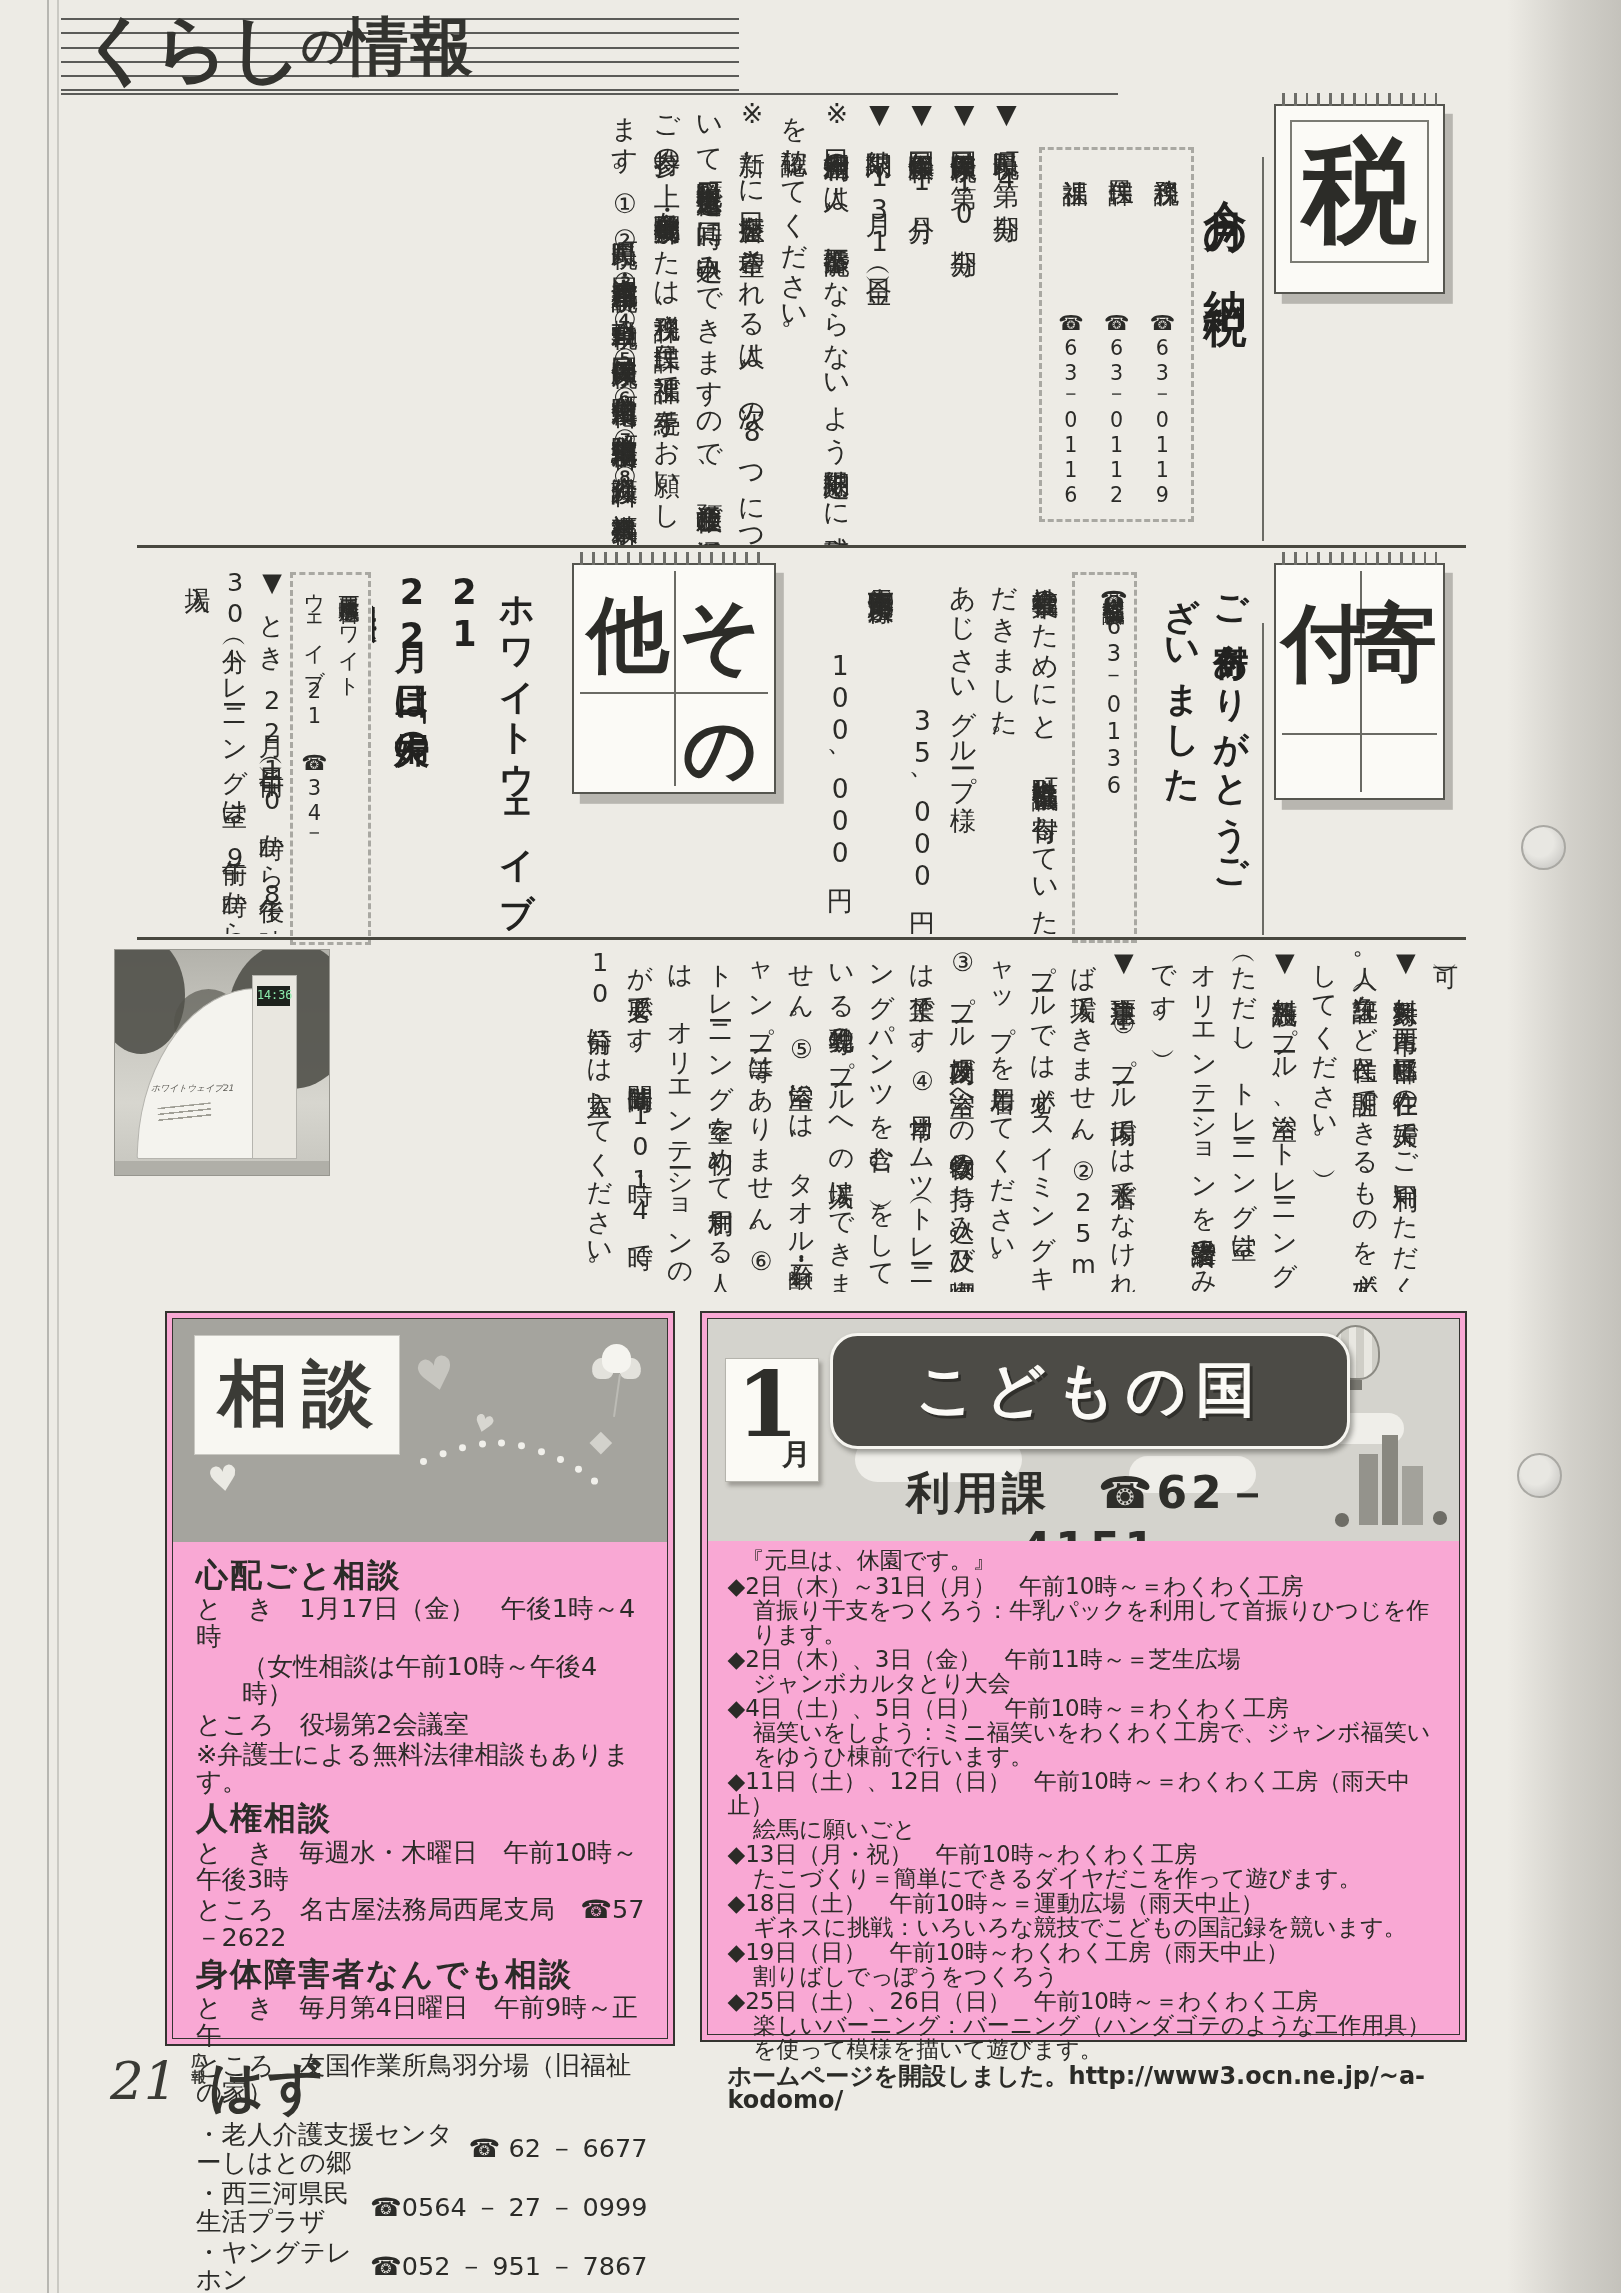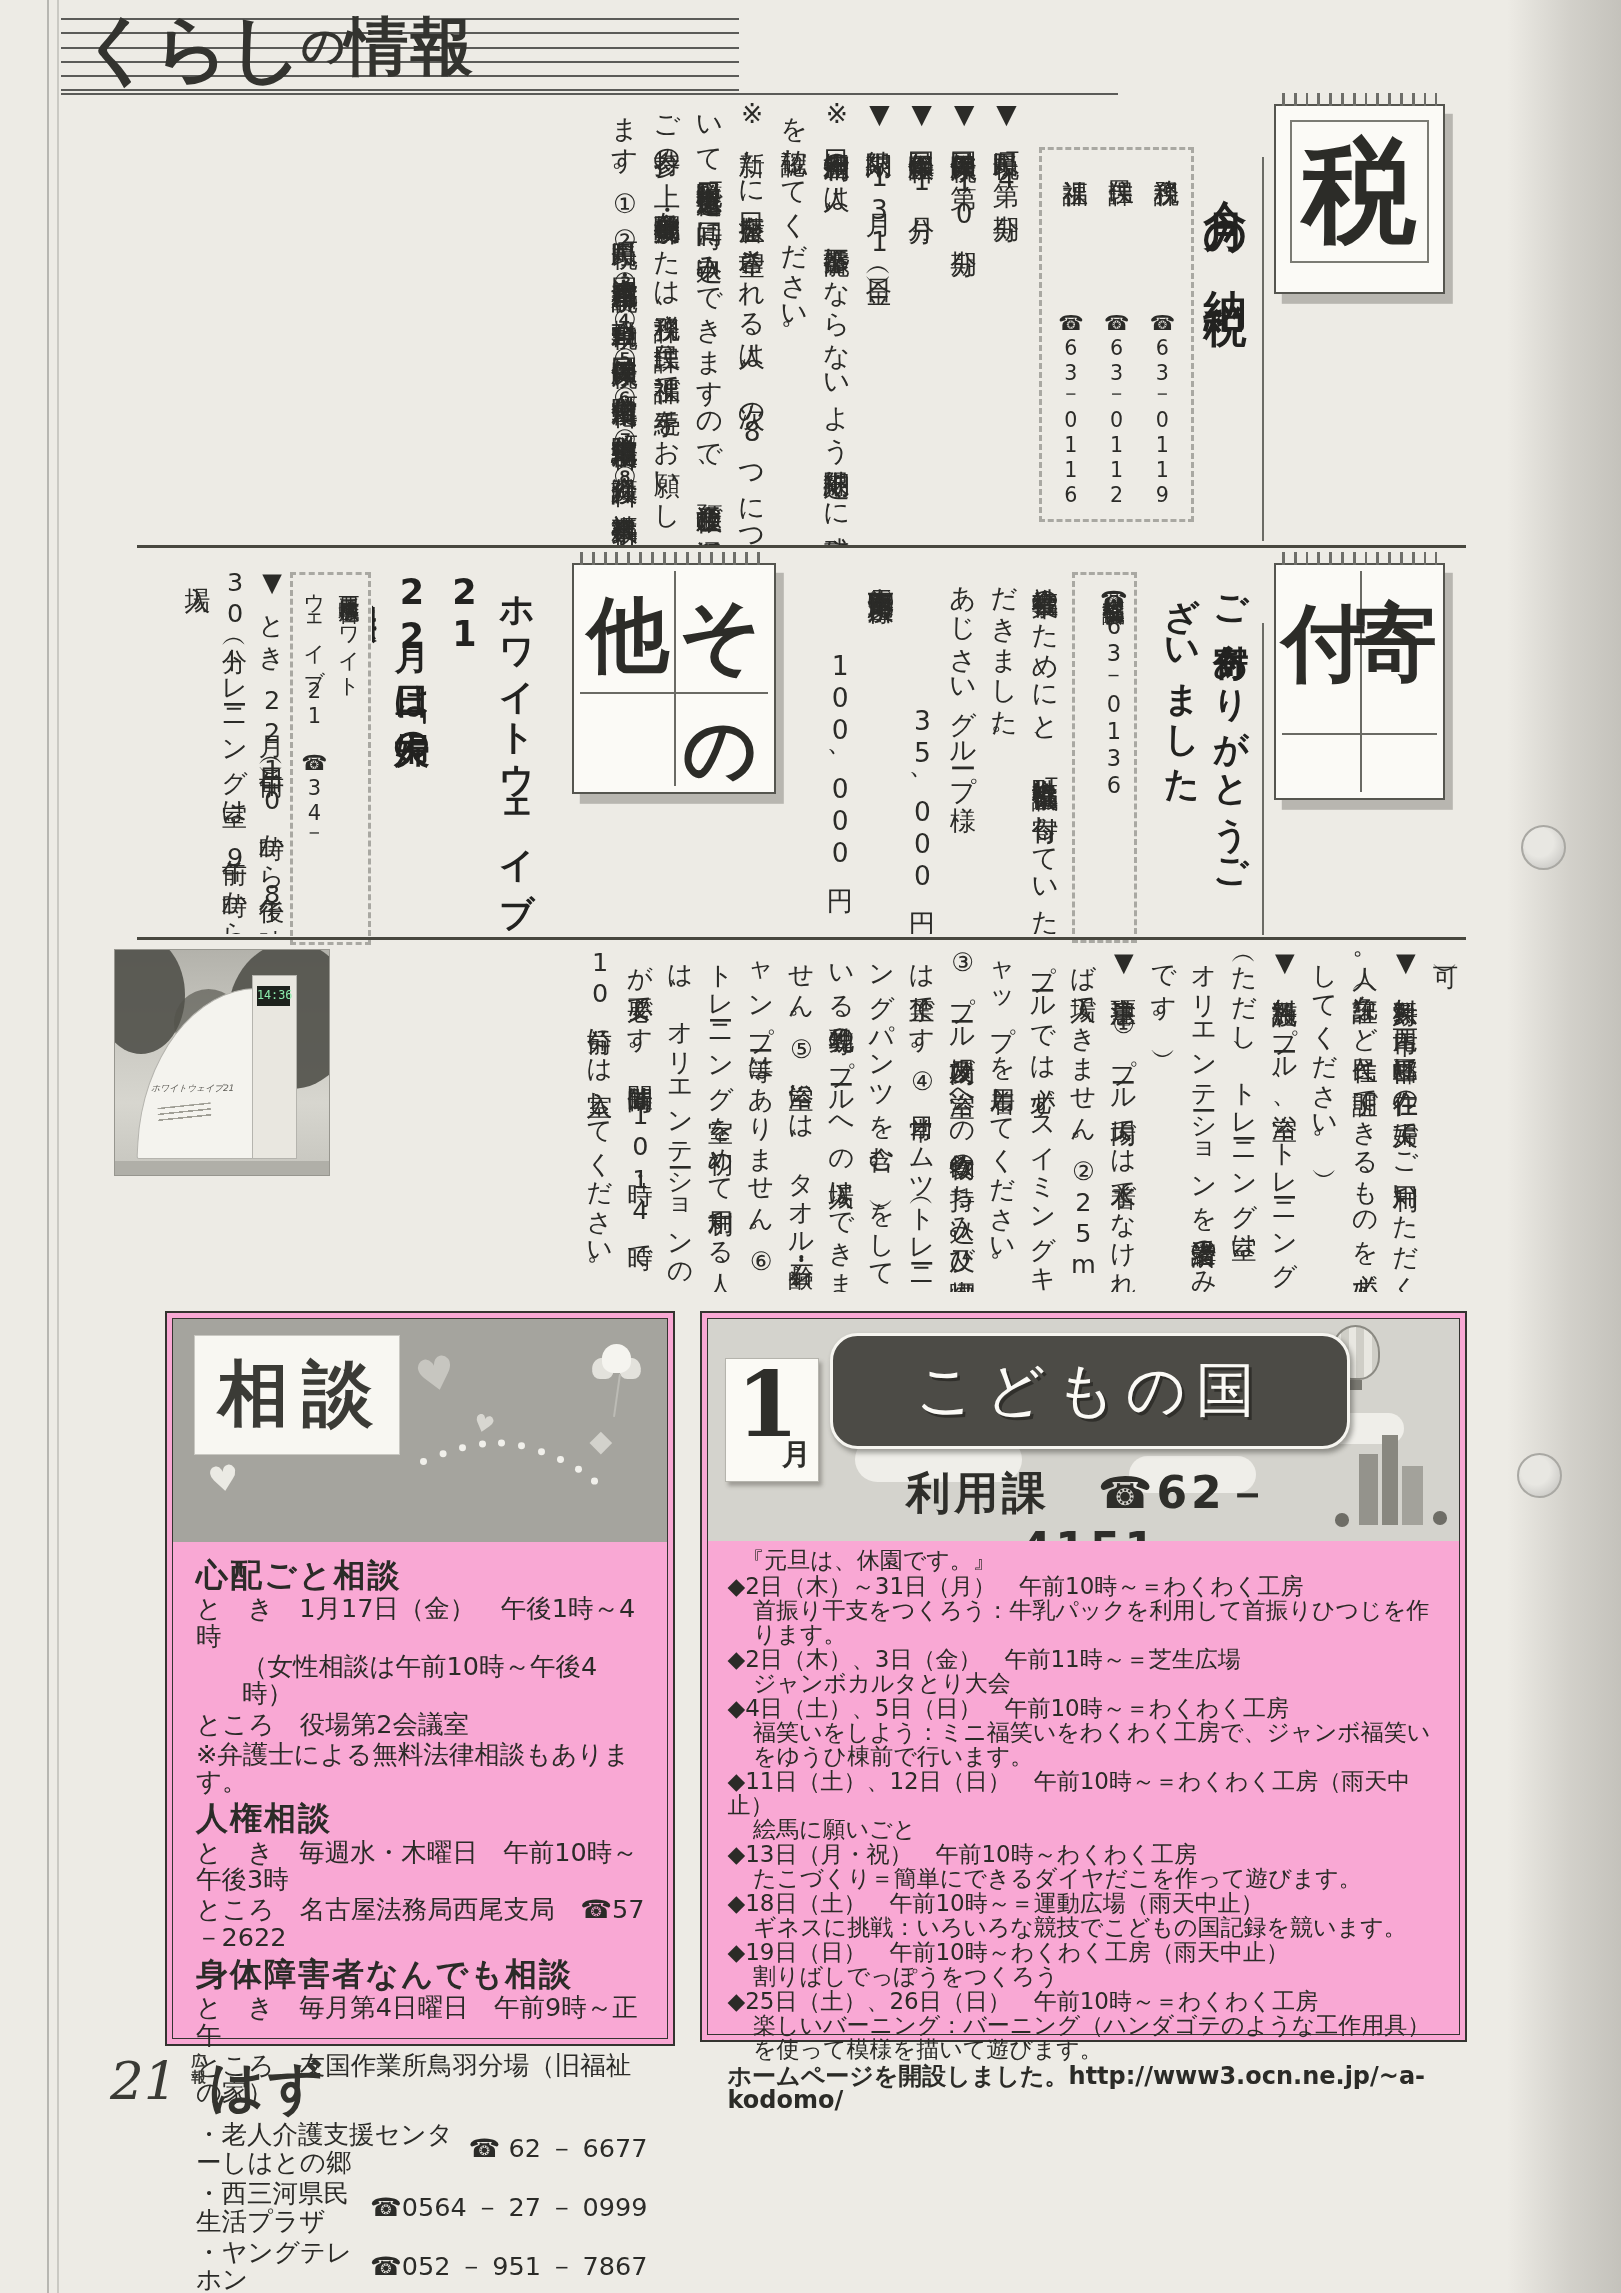--- a/index.html
+++ b/index.html
@@ -77,21 +77,21 @@
       background:repeating-linear-gradient(90deg,#e8e7e1 0 7.8px,#cfcec7 7.8px 15.7px);}
   .basket{position:absolute;left:640px;top:61px;width:13.7px;height:9.8px;background:#7a7972;}
   .bld{position:absolute;background:#94938c;}
   .k-tree{position:absolute;width:13.7px;height:13.7px;border-radius:50%;background:#6e6d66;}
   .month-box{position:absolute;left:17.6px;top:39px;width:92px;height:122px;background:#fbfaf5;border:1px solid #b5b4ad;
       box-shadow:2.9px 3.9px 3.9px rgba(60,58,50,.35);}
   .month-num{position:absolute;left:9.8px;top:-7.8px;font-size:90px;font-weight:bold;font-family:"DejaVu Serif",serif;color:#2e2e2a;}
   .month-suffix{position:absolute;right:7.8px;bottom:5.9px;font-size:29px;font-weight:bold;color:#2e2e2a;}
   .title-plate{position:absolute;left:122px;top:13.7px;width:514px;height:110px;background:#4c4b46;border:3.9px solid #f6f5f0;
       border-radius:27.4px;box-shadow:2.9px 3.9px 4.9px rgba(40,40,36,.4);display:flex;align-items:center;justify-content:center;}
-  .title-plate span{font-size:59px;font-weight:normal;letter-spacing:9.8px;color:#fbfaf6;text-shadow:2.9px 2.9px 0 rgba(25,25,22,.55);}
+  .title-plate span{font-size:59px;font-weight:bold;letter-spacing:9.8px;color:#fbfaf6;text-shadow:2.9px 2.9px 0 rgba(25,25,22,.55);}
   .k-contact{position:absolute;left:147px;top:145px;width:470px;text-align:center;font-size:44px;font-weight:bold;color:#2e2e2a;letter-spacing:3.9px;}
   .k-content{position:absolute;left:25.5px;top:235px;right:21.6px;bottom:11.8px;font-size:23px;line-height:24px;color:#2b2b27;}
   .k-intro{margin:0 0 2px 13.7px;}
   .ev-head{margin-top:1px;}
   .ev-desc{margin-left:25.5px;}
   .k-home{font-weight:bold;font-size:24px;margin-top:2.9px;}
   
   .f-num{font-family:"DejaVu Serif",serif;font-style:italic;font-size:53px;color:#3a3a35;}
   .f-pre{font-size:14.7px;font-weight:bold;display:inline-block;width:17.6px;line-height:15.7px;vertical-align:17.6px;margin-left:13.7px;color:#3a3a35;}
   .f-name{font-family:"DejaVu Serif",serif;font-weight:bold;font-size:55px;color:#33332e;letter-spacing:2px;vertical-align:-5.9px;}

